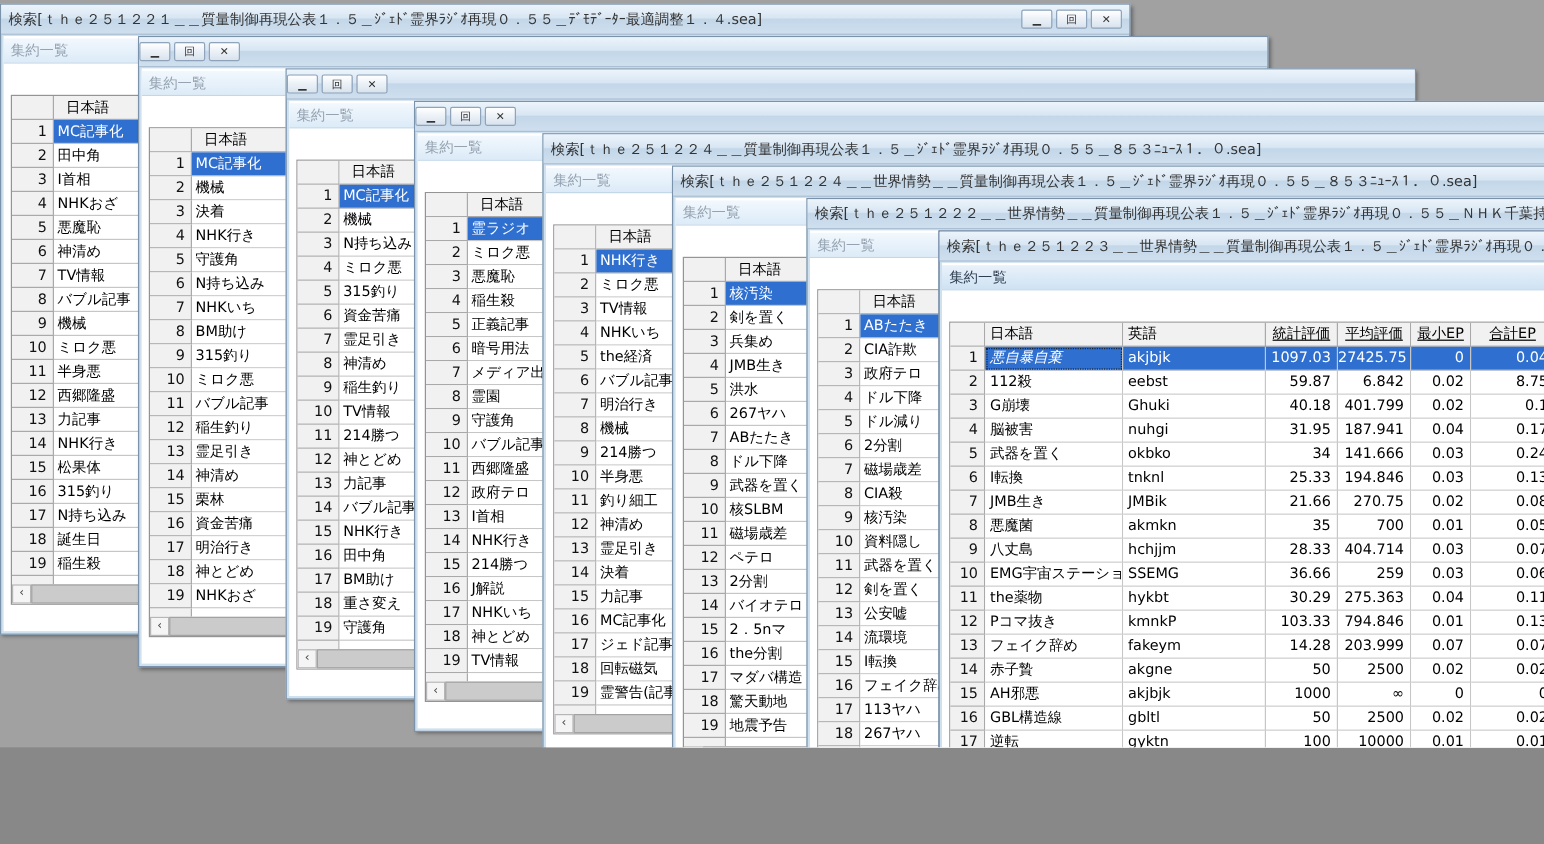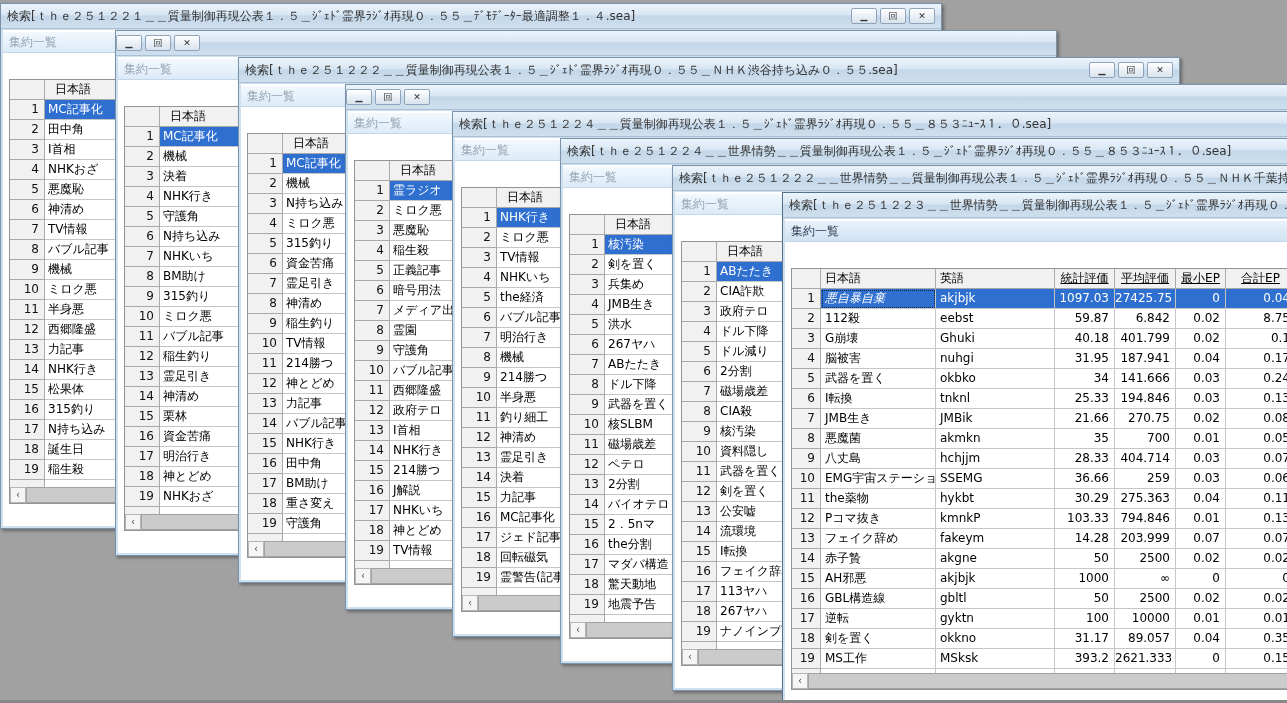--- a/index.html
+++ b/index.html
@@ -1,16 +1,16 @@
 <!DOCTYPE html>
 <html><head>
 <meta charset="utf-8">
 <style>
   html,body{margin:0;padding:0;background:#888;}
-  #workspace{position:relative;width:1287px;height:700px;background:#a1a1a1;overflow:hidden;
+  #workspace{position:relative;width:1287px;height:623px;background:#a1a1a1;overflow:hidden;
     font-family:"DejaVu Sans","Liberation Sans",sans-serif;}
   .win{position:absolute;background:#cfe0ef;border:1px solid #7a93aa;
     box-shadow:2px 2px 3px rgba(0,0,0,.35);}
   .win.active{border-color:#56708e;}
   .titlebar{position:absolute;left:0;right:0;top:0;height:24px;
     background:linear-gradient(180deg,#ecf4fb 0%,#d8e6f3 45%,#c3d7e9 50%,#cfdfee 100%);
     border-bottom:1px solid #aabfd4;display:flex;align-items:center;overflow:hidden;}
   .wtitle{flex:1;font-size:12px;color:#333;padding-left:6px;white-space:nowrap;overflow:hidden;}
   .wbtns{display:flex;gap:3px;margin-right:6px;flex:none;}
   .wbtn{width:26px;height:16px;border:1px solid #8fa4ba;border-radius:2px;
@@ -257,21 +257,20 @@
           <div class="hscroll">
             <div class="sbtn">‹</div>
             <div class="sthumb"></div>
           </div>
         </div>
     </div>
   </section>
 
   <section class="win" style="left:238px;top:57px;width:940px;height:524px;z-index:3">
     <header class="titlebar">
-      <span class="wtitle">検索[ｔｈｅ２５１２２２＿＿質量制御再現公表１．５＿ｼﾞｪﾄﾞ霊界ﾗｼﾞｵ再現０．５５＿ＮＨＫ渋谷持ち込み０．５５.sea]</span>
       <span class="wbtns">
         <button class="wbtn"><span>▁</span></button>
         <button class="wbtn"><span>回</span></button>
         <button class="wbtn"><span>✕</span></button>
       </span>
     </header>
     <div class="content">
       <div class="childbar"><span>集約一覧</span></div>
       <div class="grid">
           <div class="srow head">

